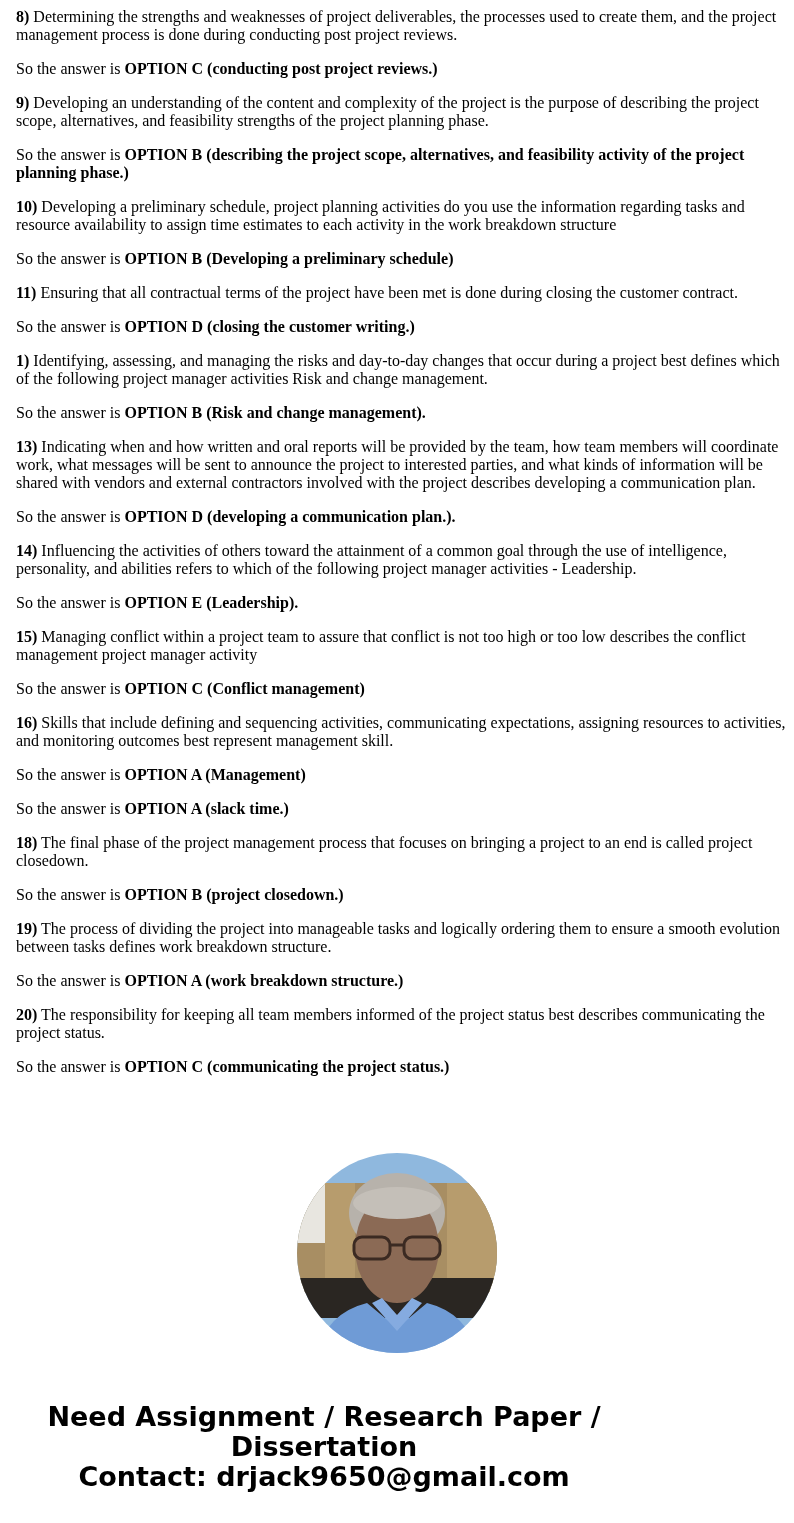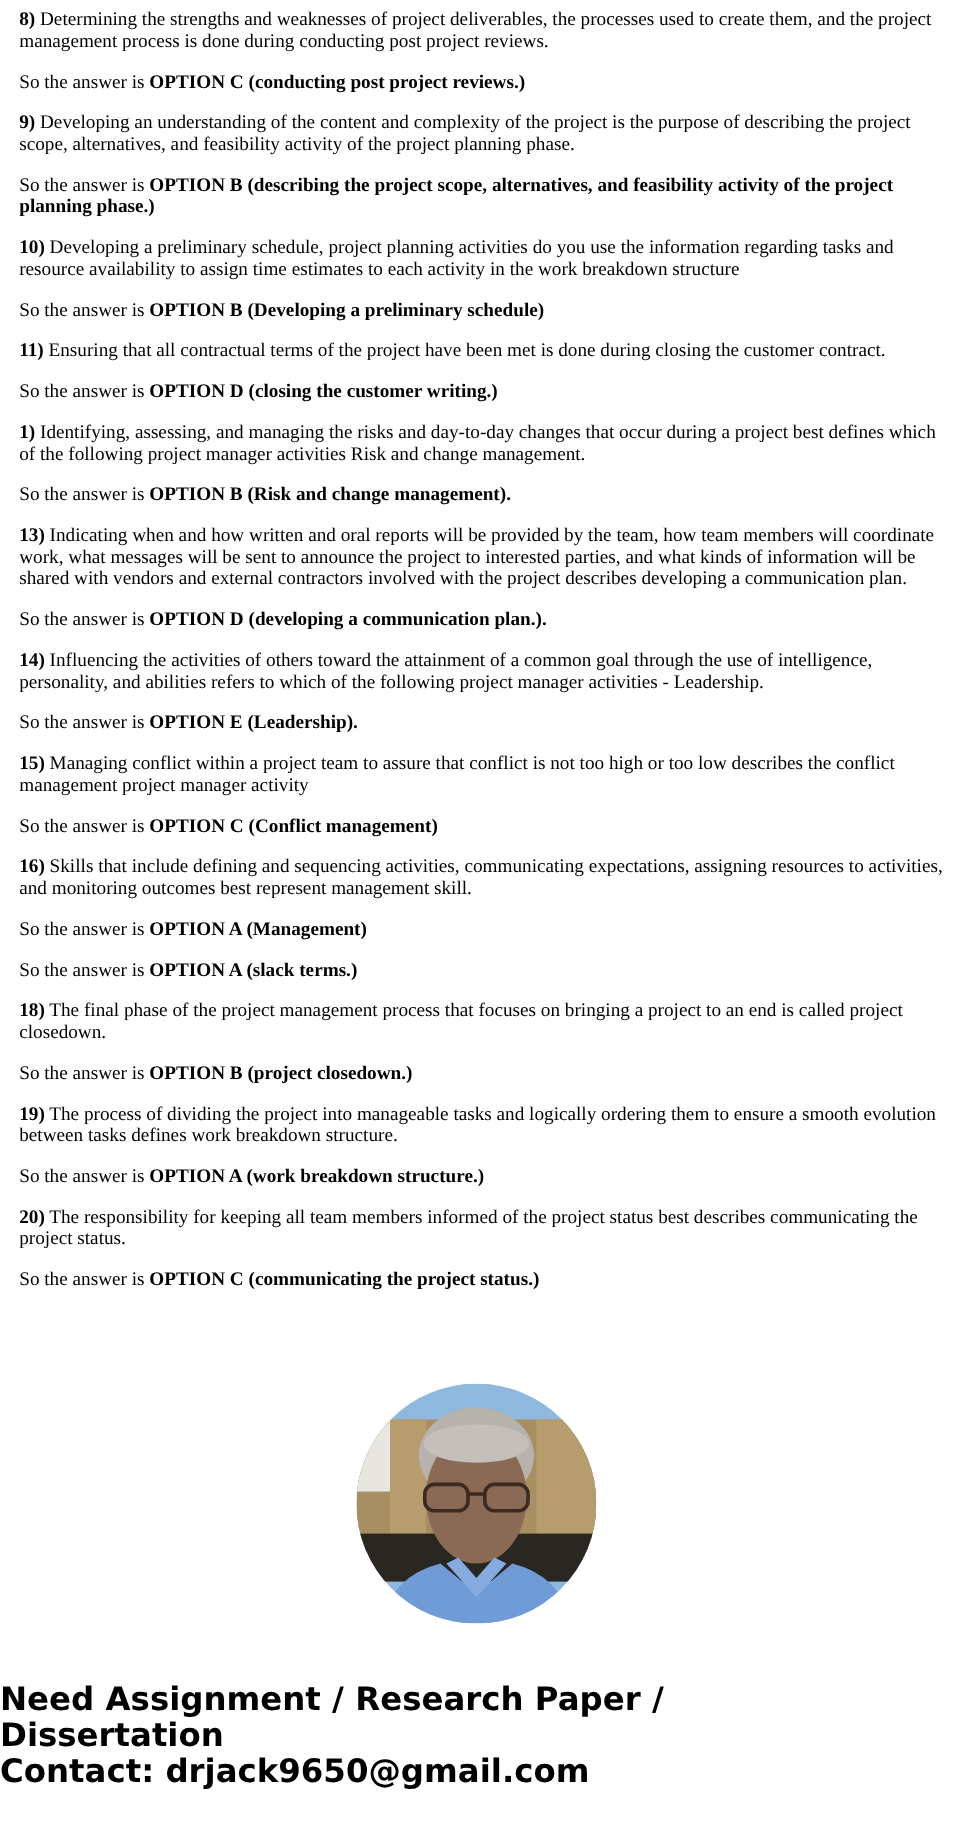--- a/index.html
+++ b/index.html
@@ -7,34 +7,34 @@
     .content {
       position: absolute; left: 16px; top: 0; width: 780px; height: 1124px; overflow: hidden;
       font-family: "Liberation Serif", serif; font-size: 16px; line-height: 18px;
     }
     .content p { margin: 8px 0 16px 0; }
     .content p.answer { margin: 13px 0 16px 0; }
     .content b { font-weight: bold; }
     .photo-wrap { position: absolute; left: 297px; top: 1153px; width: 200px; height: 200px; border-radius: 50%; overflow: hidden; }
     .photo-wrap svg { display: block; }
     .footer {
-      position: absolute; left: 0; top: 1402px; width: 648px; text-align: left;
+      position: absolute; left: 0; top: 1402px; width: 648px; text-align: center;
       font-family: "DejaVu Sans", sans-serif; font-weight: bold; font-size: 27px; line-height: 30px; color: #000;
     }
   </style>
 </head>
 <body>
 
 <div class="content">
   <div>
     <p><b>8)</b><span> Determining the strengths and weaknesses of project deliverables, the processes used to create them, and the project management process is done during conducting post project reviews.</span></p>
     <p class="answer"><span>So the answer is </span><b>OPTION C (conducting post project reviews.)</b></p>
   </div>
   <div>
-    <p><b>9)</b><span> Developing an understanding of the content and complexity of the project is the purpose of describing the project scope, alternatives, and feasibility activity of the project planning phase.</span></p>
+    <p><b>9)</b><span> Developing an understanding of the content and complexity of the project is the purpose of describing the project scope, alternatives, and feasibility strengths of the project planning phase.</span></p>
     <p class="answer"><span>So the answer is </span><b>OPTION B (describing the project scope, alternatives, and feasibility activity of the project planning phase.)</b></p>
   </div>
   <div>
     <p><b>10)</b><span> Developing a preliminary schedule, project planning activities do you use the information regarding tasks and resource availability to assign time estimates to each activity in the work breakdown structure</span></p>
     <p class="answer"><span>So the answer is </span><b>OPTION B (Developing a preliminary schedule)</b></p>
   </div>
   <div>
     <p><b>11)</b><span> Ensuring that all contractual terms of the project have been met is done during closing the customer contract.</span></p>
     <p class="answer"><span>So the answer is </span><b>OPTION D (closing the customer writing.)</b></p>
   </div>
@@ -52,21 +52,21 @@
   </div>
   <div>
     <p><b>15)</b><span> Managing conflict within a project team to assure that conflict is not too high or too low describes the conflict management project manager activity</span></p>
     <p class="answer"><span>So the answer is </span><b>OPTION C (Conflict management)</b></p>
   </div>
   <div>
     <p><b>16)</b><span> Skills that include defining and sequencing activities, communicating expectations, assigning resources to activities, and monitoring outcomes best represent management skill.</span></p>
     <p class="answer"><span>So the answer is </span><b>OPTION A (Management)</b></p>
   </div>
   <div>
-    <p class="answer"><span>So the answer is </span><b>OPTION A (slack terms.)</b></p>
+    <p class="answer"><span>So the answer is </span><b>OPTION A (slack time.)</b></p>
   </div>
   <div>
     <p><b>18)</b><span> The final phase of the project management process that focuses on bringing a project to an end is called project closedown.</span></p>
     <p class="answer"><span>So the answer is </span><b>OPTION B (project closedown.)</b></p>
   </div>
   <div>
     <p><b>19)</b><span> The process of dividing the project into manageable tasks and logically ordering them to ensure a smooth evolution between tasks defines work breakdown structure.</span></p>
     <p class="answer"><span>So the answer is </span><b>OPTION A (work breakdown structure.)</b></p>
   </div>
   <div>

